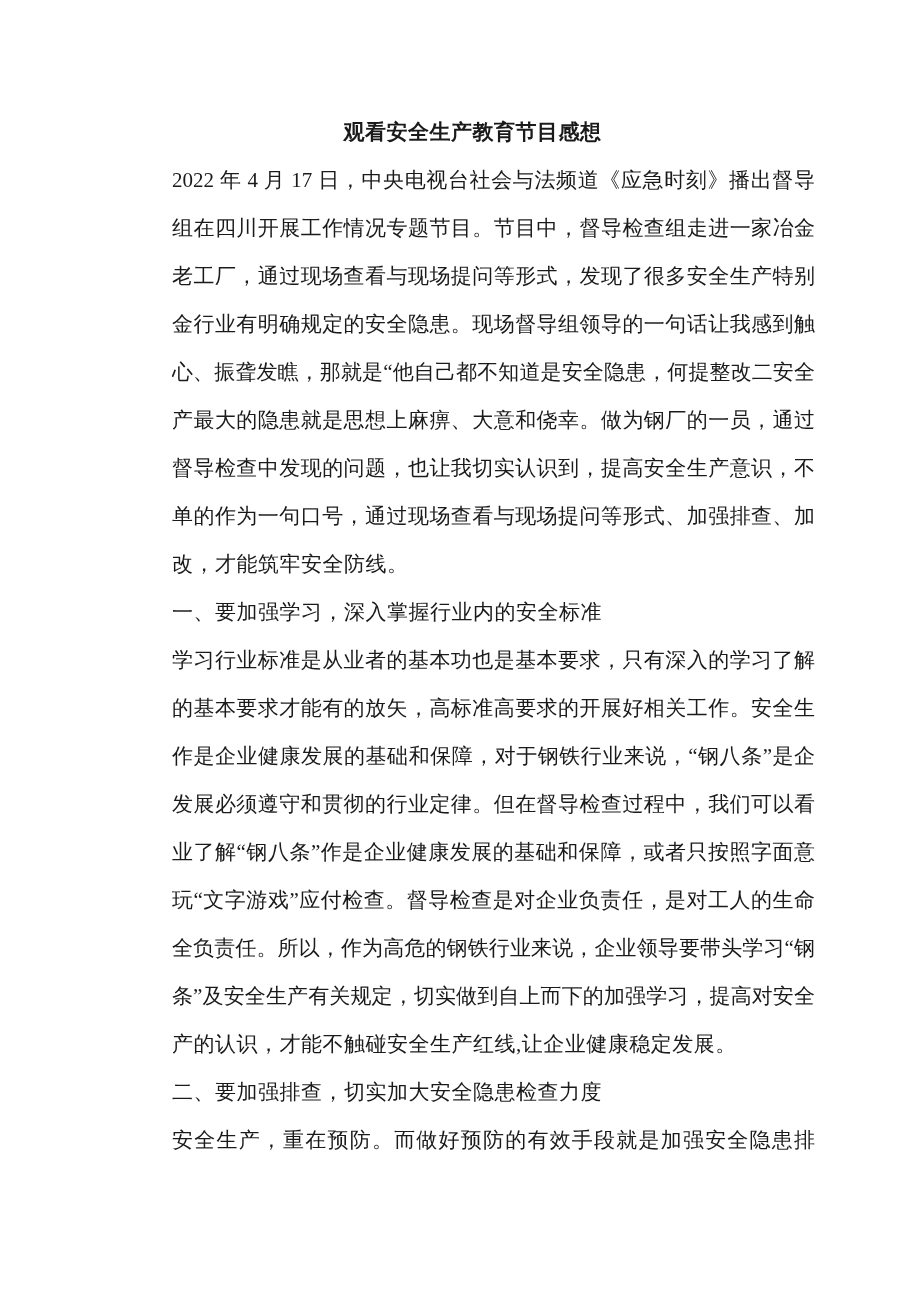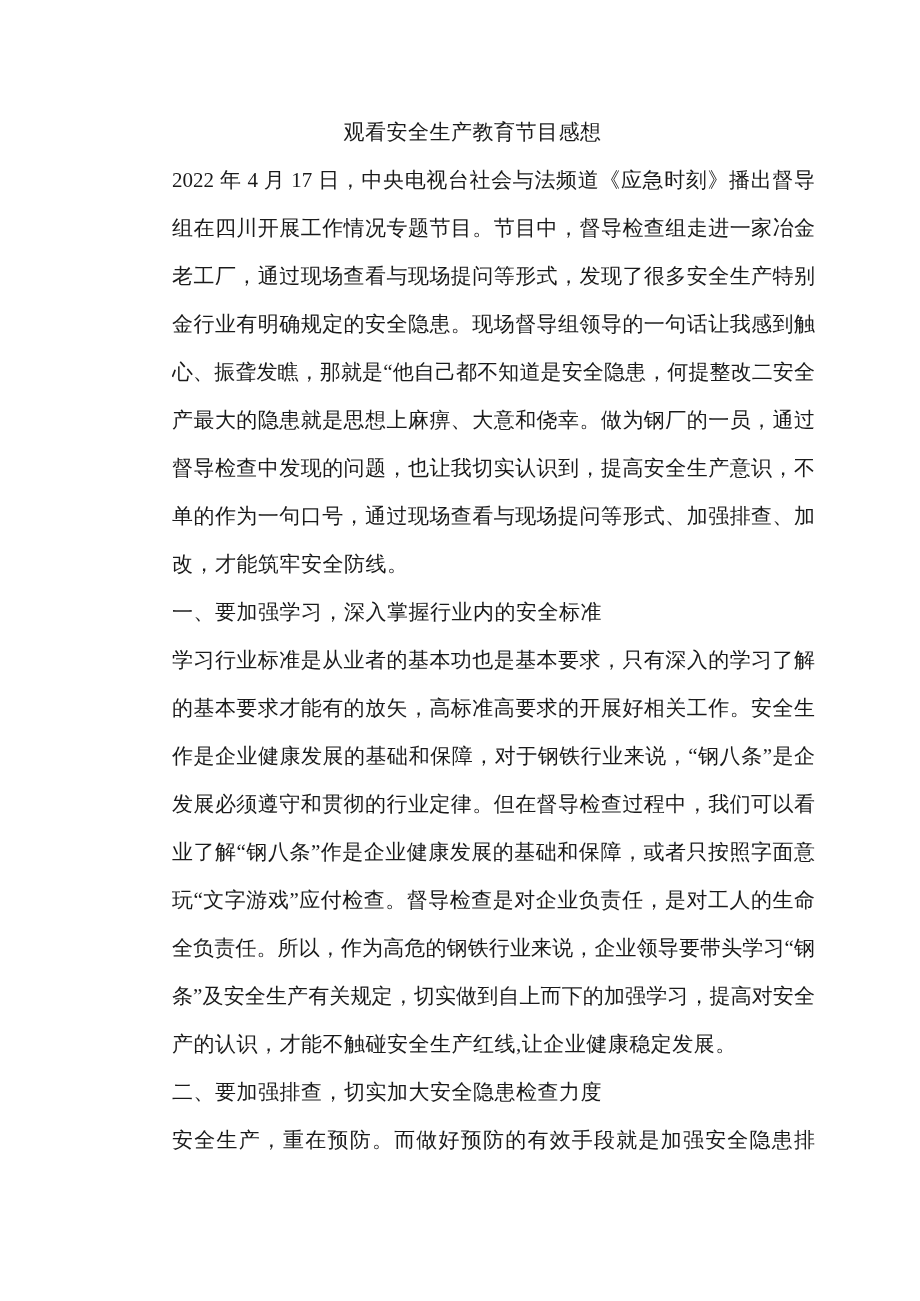--- a/index.html
+++ b/index.html
@@ -33,21 +33,21 @@
   }
   .line.last,
   .line.heading {
     text-align: left;
     letter-spacing: 0.5px;
   }
   .title {
     height: 48px;
     line-height: 48px;
     font-size: 21px;
-    font-weight: normal;
+    font-weight: bold;
     text-align: center;
     margin: 0;
     letter-spacing: 0.5px;
   }
 </style>
 </head>
 <body>
 
 <div class="page">
   <h1 class="title">观看安全生产教育节目感想</h1>

